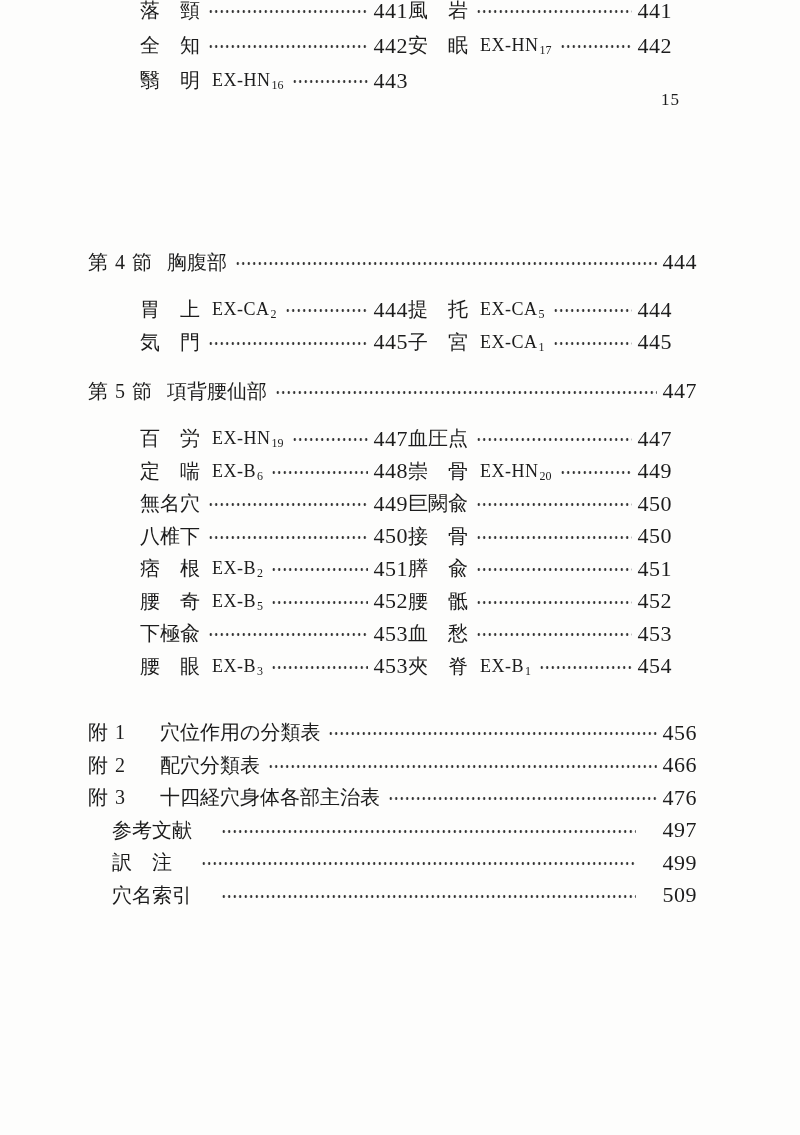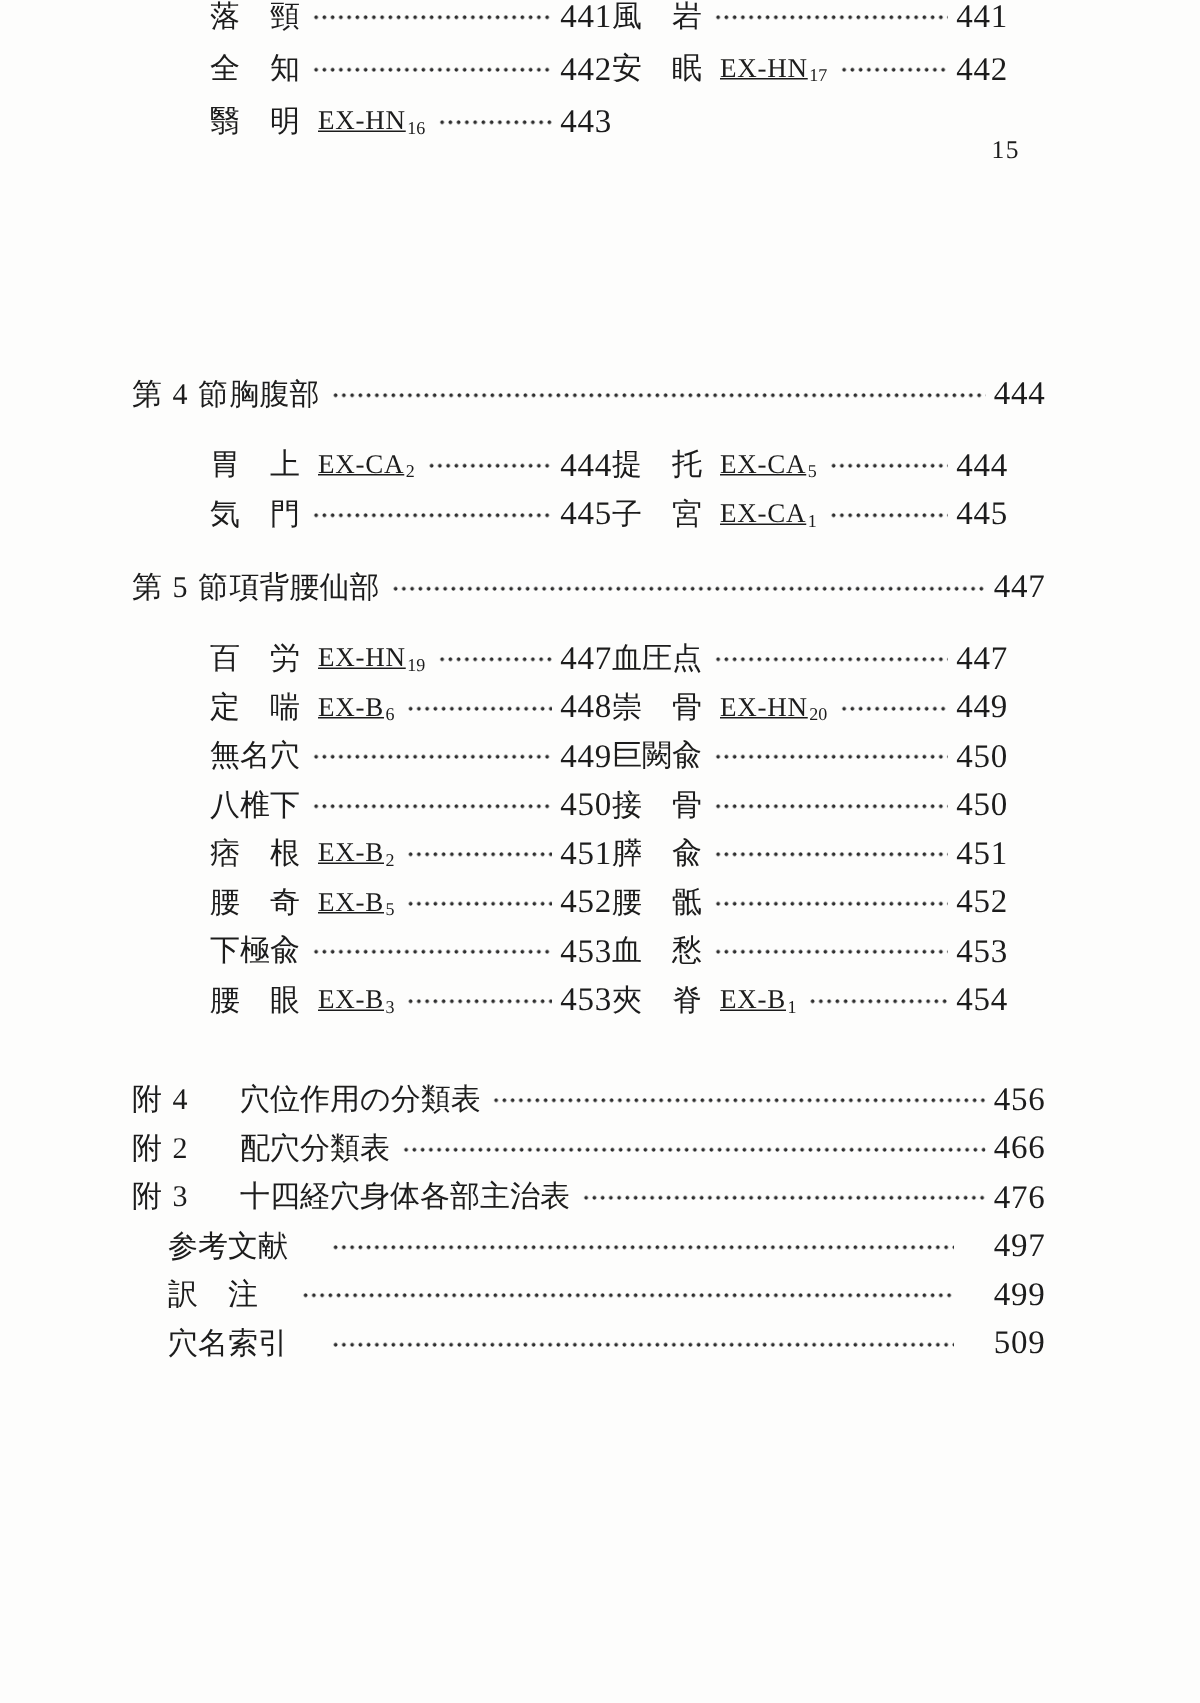--- a/index.html
+++ b/index.html
@@ -9,30 +9,30 @@
     font-family:"Liberation Serif","DejaVu Serif",serif;
   }
   .folio{position:absolute;top:90px;left:661px;font-size:17px;letter-spacing:1px;}
   
   .cols{position:absolute;left:140px;width:557px;display:grid;
         grid-template-columns:268px 264px;}
   .r{display:flex;align-items:center;height:21px;font-size:20px;}
   .cols .r{margin-bottom:11.5px;}
   #block1 .r{margin-bottom:14px;}
   .nm{white-space:nowrap;}
-  .code{margin-left:12px;font-size:18px;letter-spacing:.5px;white-space:nowrap;text-decoration:underline;}
+  .code{margin-left:12px;font-size:18px;letter-spacing:.5px;white-space:nowrap;}
   .csub{font-size:12px;position:relative;top:5px;margin-left:1px;}
   .leader{flex:1;align-self:center;height:3px;margin:2px 6px 0 8px;
     background-image:radial-gradient(circle,#2f2f2f 1.05px,rgba(0,0,0,0) 1.45px);
     background-size:5.5px 3px;background-repeat:repeat-x;background-position:0 50%;}
   .pg{min-width:33px;text-align:right;font-size:22px;letter-spacing:.5px;}
   
   .heading{position:absolute;left:88px;width:609px;display:flex;align-items:center;
            height:22px;font-size:20px;}
-  .heading .label{letter-spacing:1px;margin-right:0;white-space:nowrap;}
+  .heading .label{letter-spacing:1px;margin-right:14px;white-space:nowrap;}
   #appendix{position:absolute;left:88px;width:609px;}
   .app-row{display:flex;align-items:center;height:21px;font-size:20px;margin-bottom:11.5px;}
   .app-row.sub{padding-left:24px;gap:21px;}
   .app-label{margin-right:34px;letter-spacing:1px;white-space:nowrap;}
   .empty{visibility:hidden;}
 </style>
 </head>
 <body>
 
 <div class="page">
@@ -207,21 +207,21 @@
       <span class="nm">夾　脊</span>
       <span class="code">EX-B</span>
         <span class="csub">1</span>
       <span class="leader"></span>
       <span class="pg">454</span>
     </div>
   </div>
 
   <div id="appendix" style="top:722px">
     <div class="app-row">
-      <span class="app-label">附 4</span>
+      <span class="app-label">附 1</span>
       <span class="nm">穴位作用の分類表</span>
       <span class="leader"></span>
       <span class="pg">456</span>
     </div>
     <div class="app-row">
       <span class="app-label">附 2</span>
       <span class="nm">配穴分類表</span>
       <span class="leader"></span>
       <span class="pg">466</span>
     </div>

